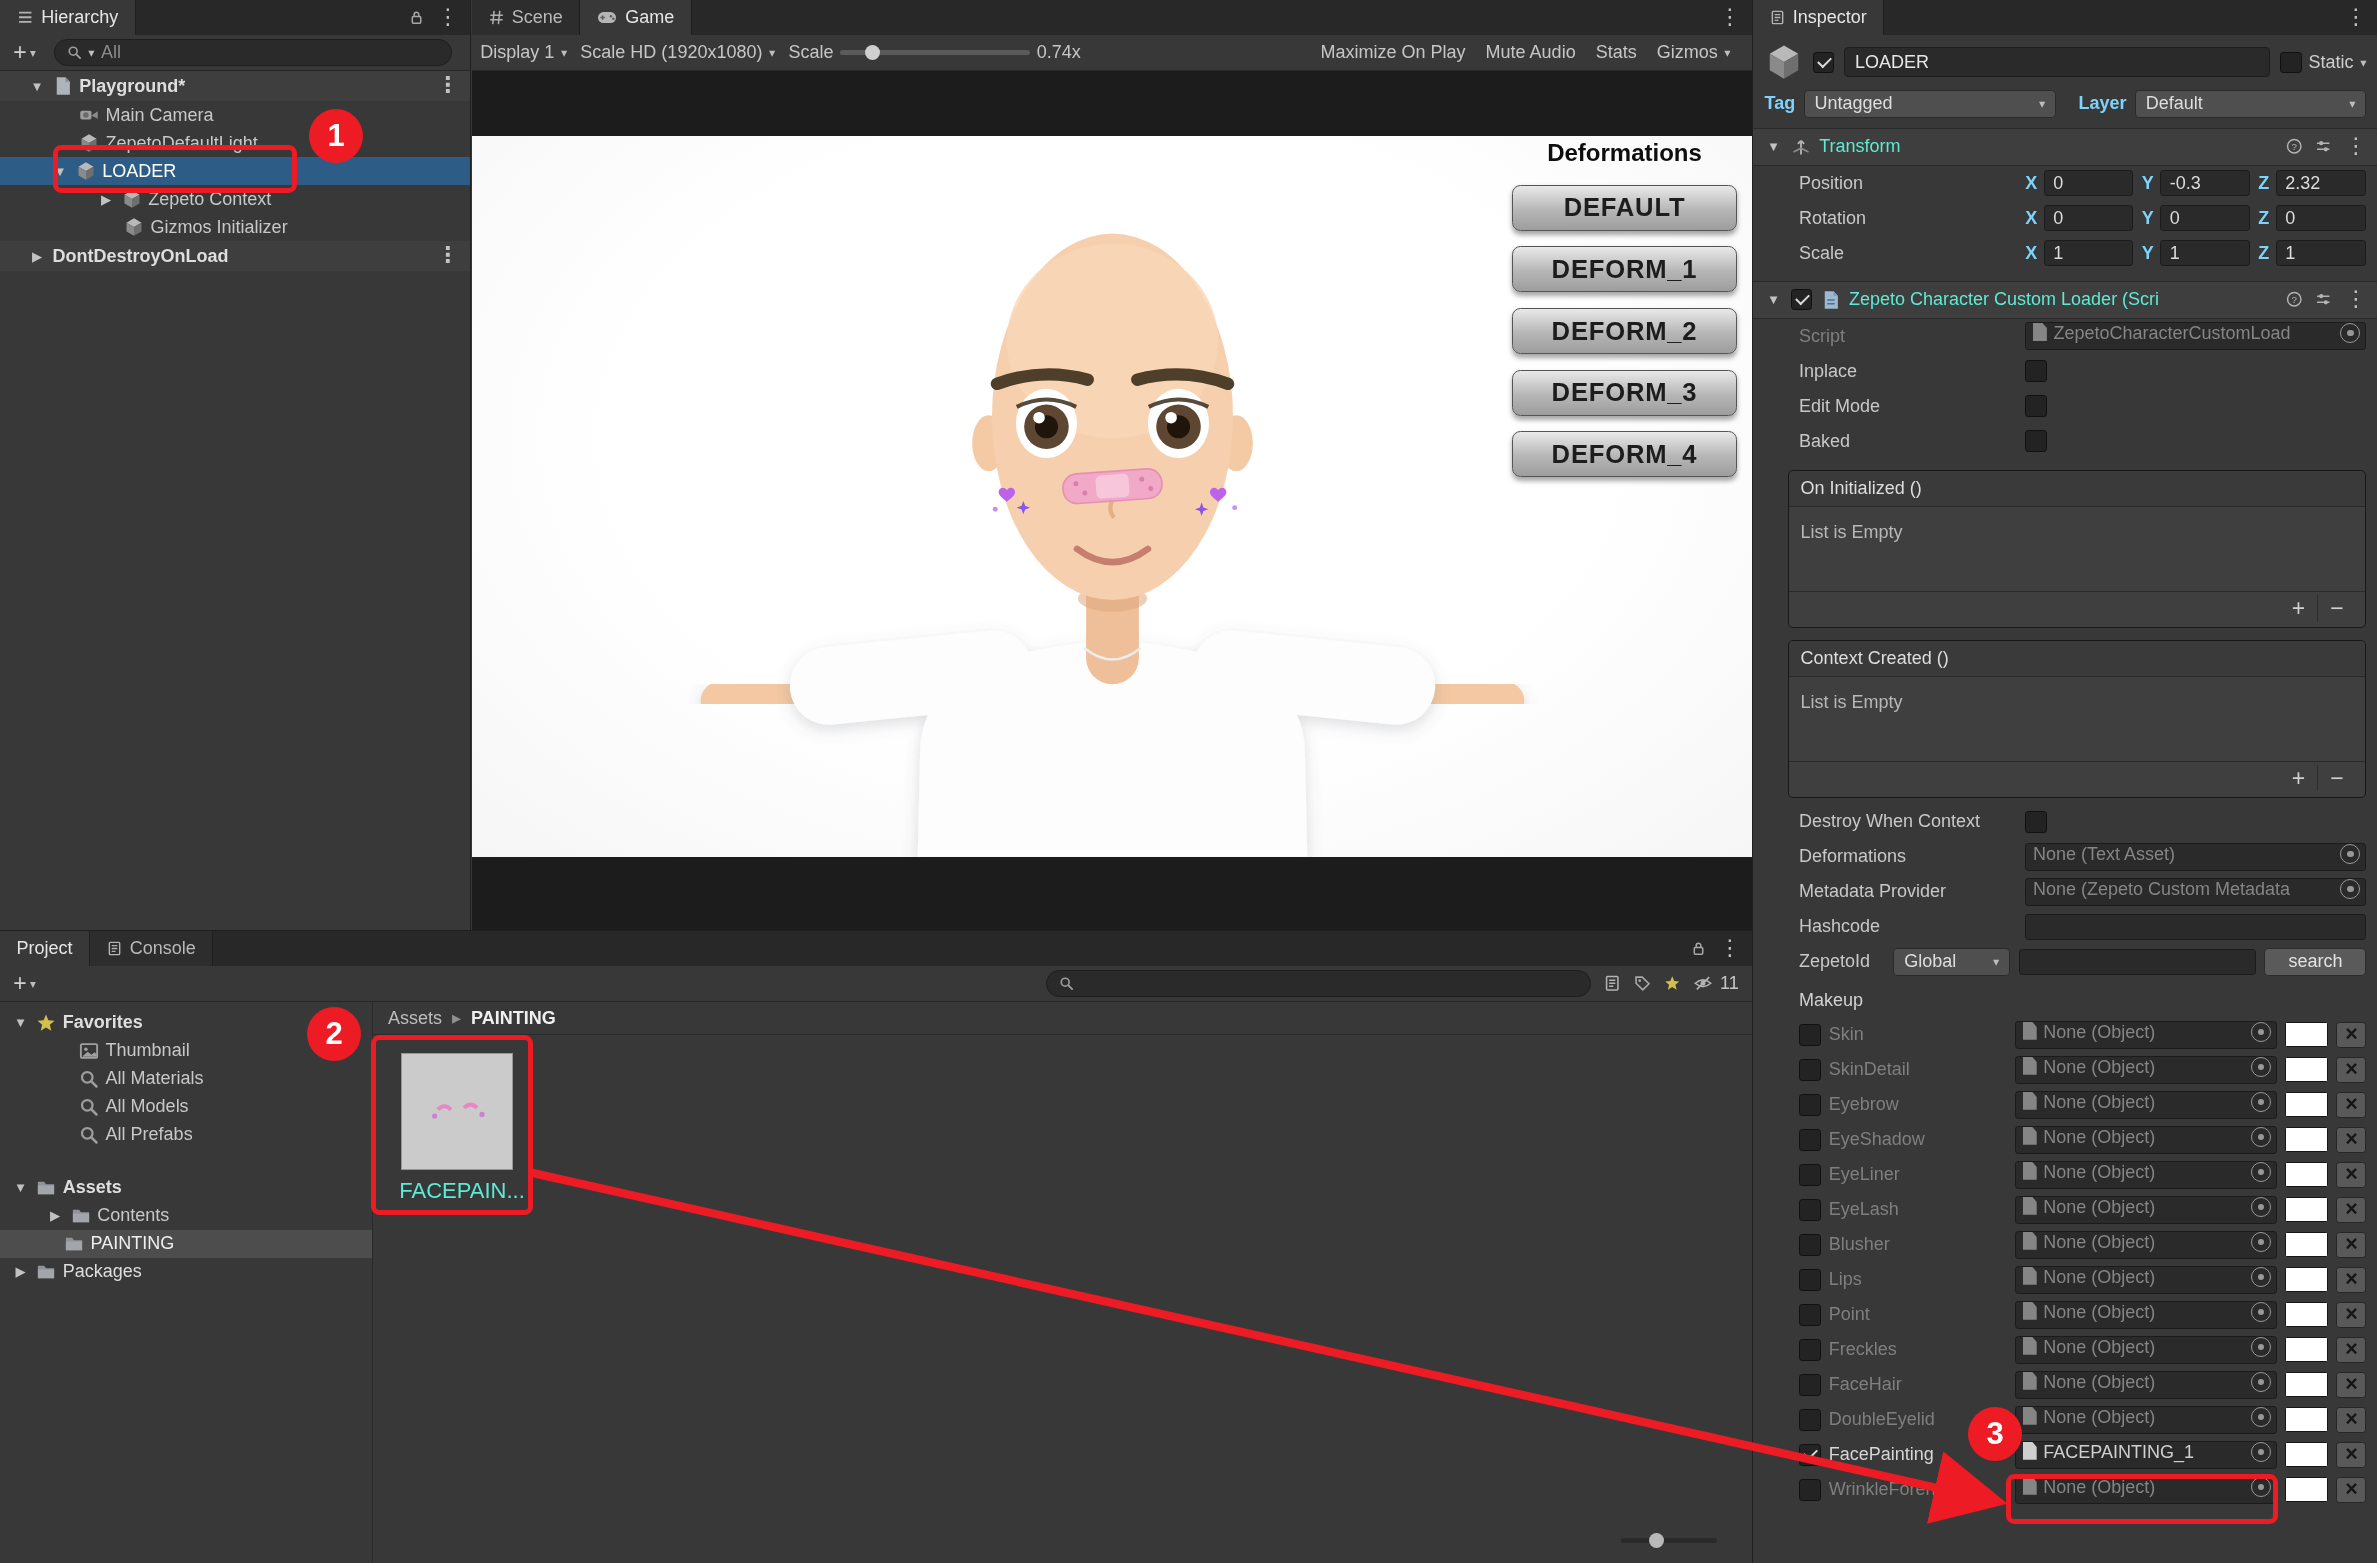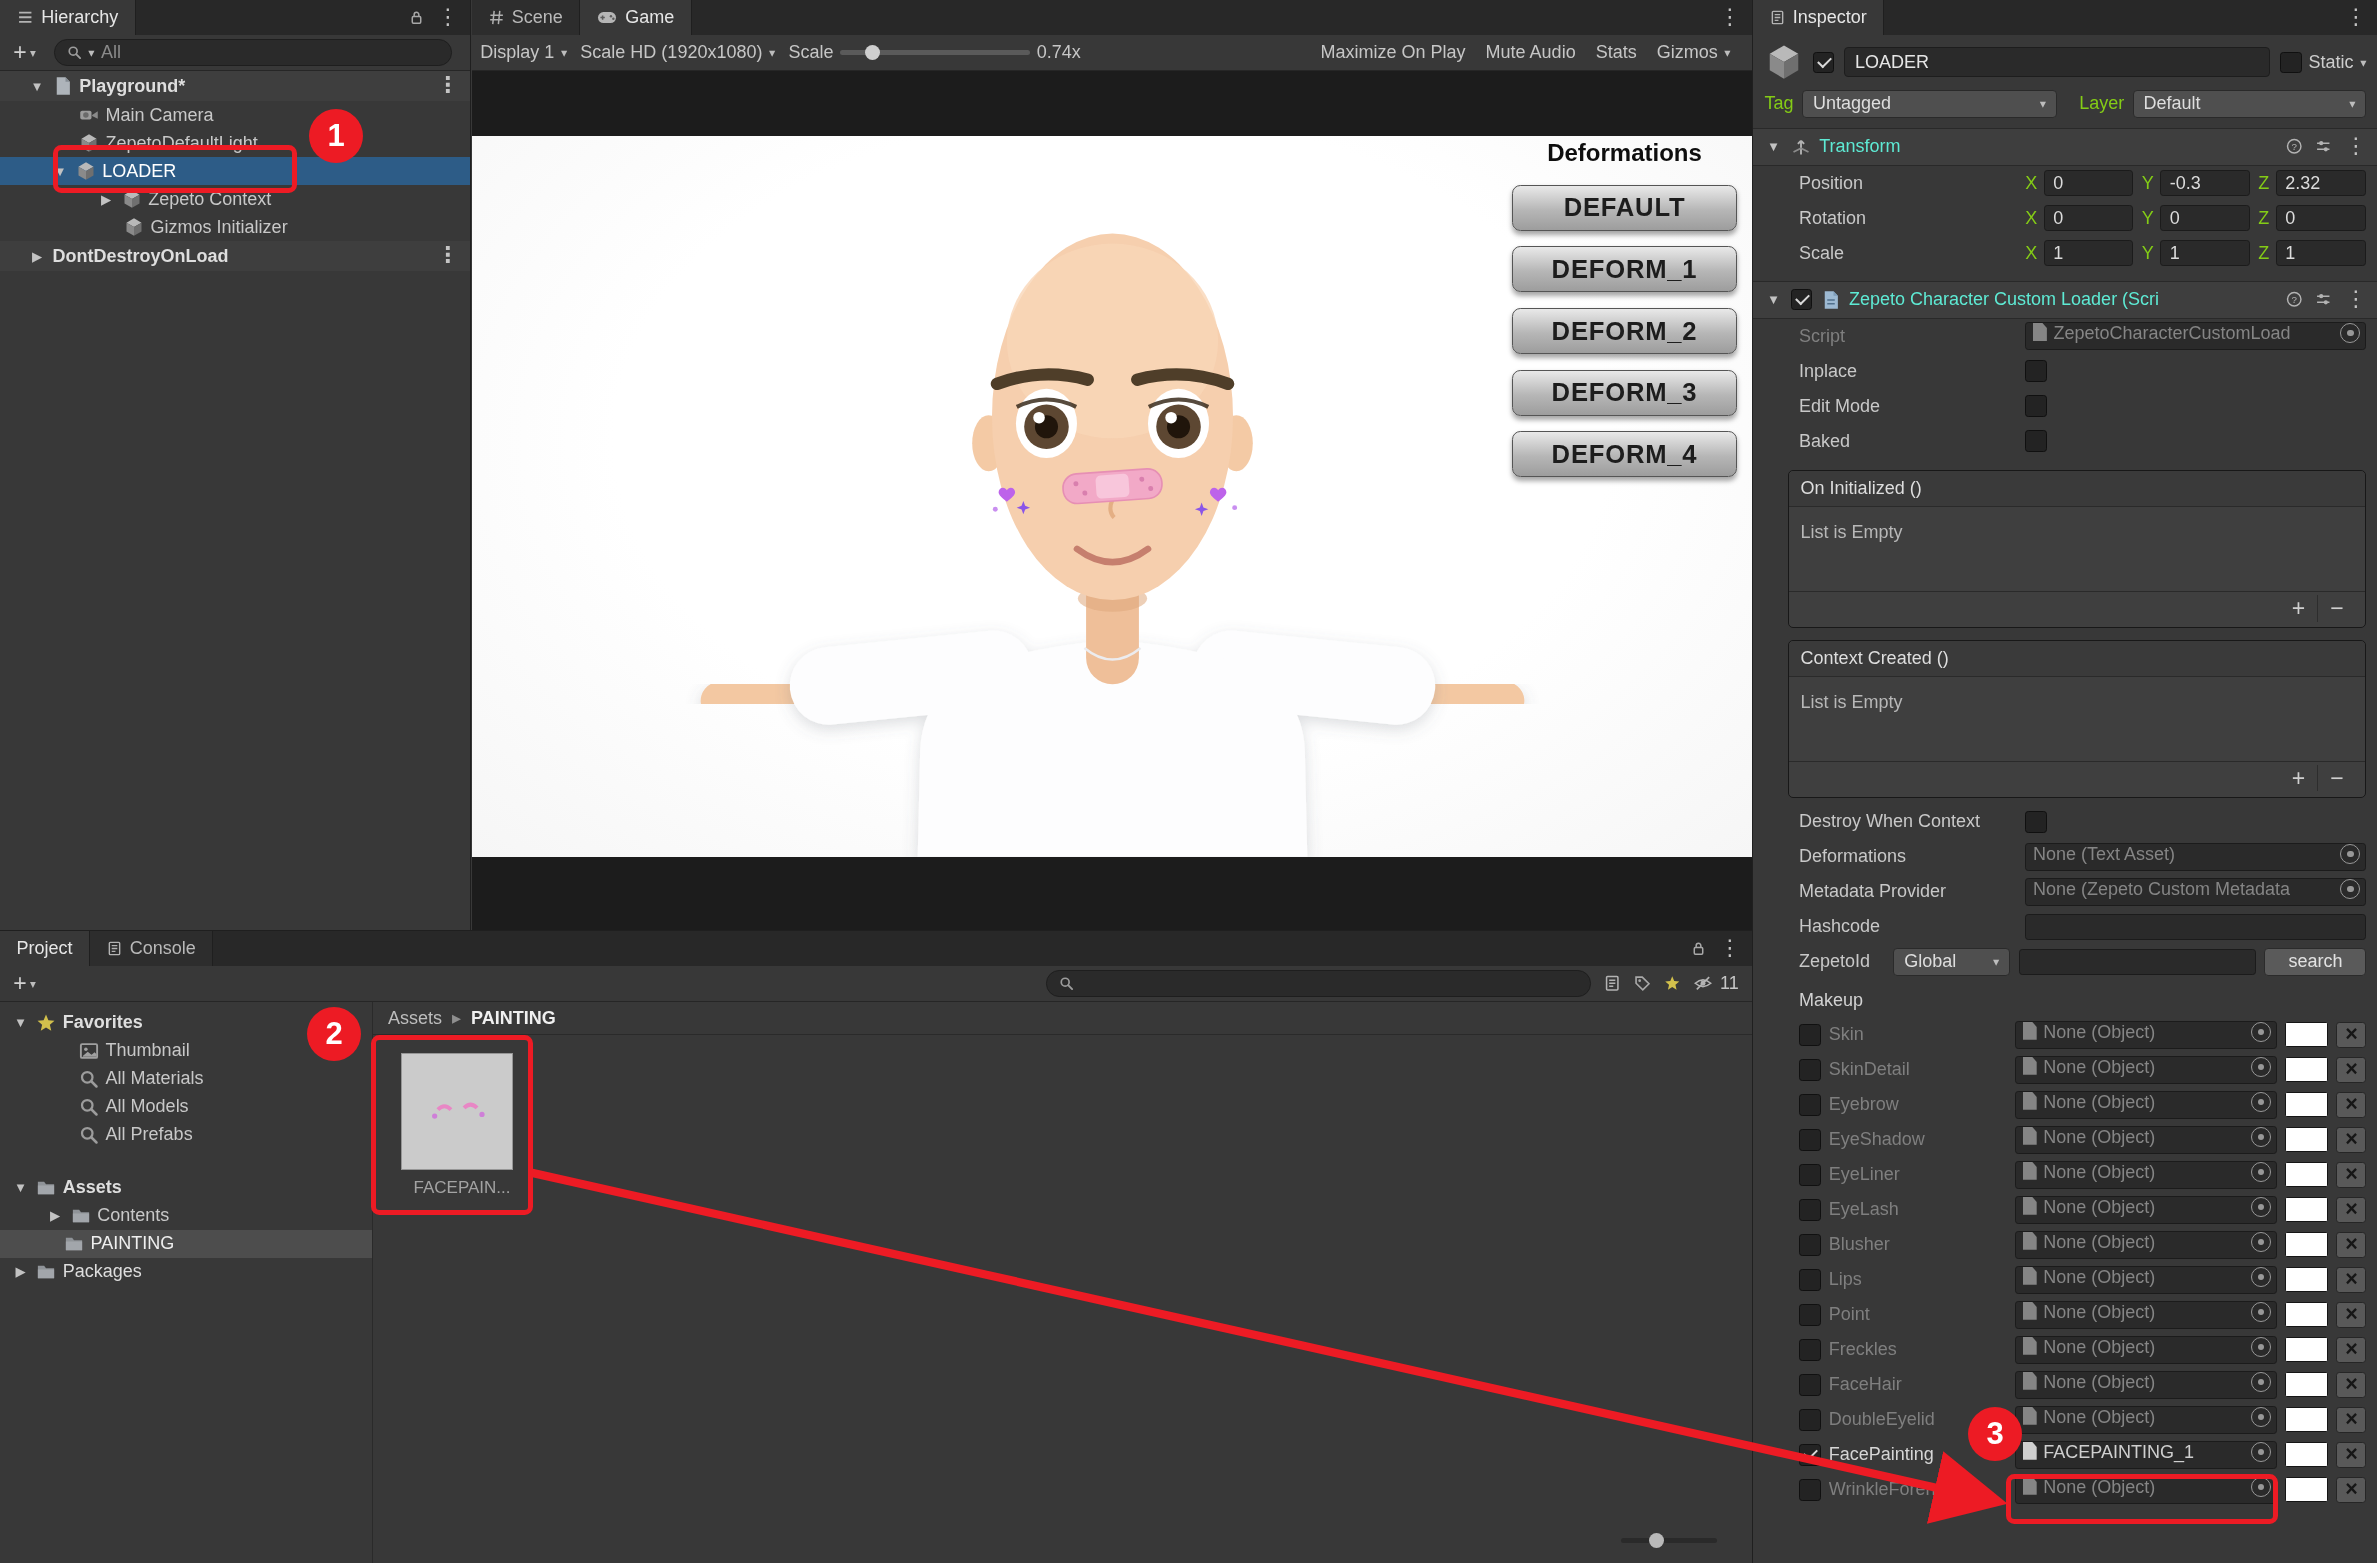--- a/index.html
+++ b/index.html
@@ -55,36 +55,36 @@
   .prow{height:28px;display:flex;align-items:center;gap:6.6px;padding-left:11.6px;white-space:nowrap;}
   .prow.child{padding-left:46px;}
   .prow.fav{padding-left:79px;}
   .prow.sel2{background:#4d4d4d;color:#efefef;}
   .pcontent{flex:1;display:flex;flex-direction:column;position:relative;min-width:0;}
   .crumbs{height:33px;display:flex;align-items:center;gap:10px;padding:0 15px;border-bottom:1.7px solid #2a2a2a;flex:0 0 auto;}
   .crumb-root{color:#bdbdbd;} .crumb-sep{color:#8f8f8f;} .crumb-cur{color:#f0f0f0;font-weight:700;}
   .grid{flex:1;position:relative;}
   .tile{position:absolute;left:21.5px;top:18px;width:125px;display:flex;flex-direction:column;align-items:center;gap:8.3px;}
   .thumb{width:112px;height:117px;background:#cbcbcb;border:0.8px solid #969696;position:relative;}
-  .tlabel{font-size:17px;color:#a3a3a3;margin-left:10px;}
+  .tlabel{font-size:22px;color:#5eead4;margin-left:10px;}
   .sizeslider{position:absolute;right:35px;bottom:21.5px;width:96px;height:5px;background:#2a2a2a;border-radius:2.5px;}
   .sizeslider .knob{position:absolute;left:28px;top:-5px;width:15px;height:15px;border-radius:50%;background:#b9b9b9;}
 
   
   .icontent{flex:1;min-height:0;}
   .ihead{display:flex;align-items:center;gap:10px;padding:8.3px 11.6px 6.6px 11.6px;}
   .bigcube{width:38px;height:38px;position:relative;flex:0 0 auto;}
   .namefield{flex:1;height:30px;background:#2a2a2a;border:0.8px solid #1d1d1d;border-radius:4.1px;display:flex;align-items:center;padding:0 10px;color:#e6e6e6;min-width:0;}
   .cb{width:21.5px;height:21.5px;background:#232323;border:0.8px solid #101010;border-radius:3.3px;flex:0 0 auto;position:relative;}
   .cb.on::after{content:"";position:absolute;left:4.1px;top:4.1px;width:10.7px;height:5.8px;border-left:2.5px solid #d9d9d9;border-bottom:2.5px solid #d9d9d9;transform:rotate(-45deg);}
   .staticgrp{display:flex;align-items:center;gap:6.6px;color:#cdcdcd;}
   .tagrow{display:flex;align-items:center;gap:8.3px;padding:1.7px 11.6px 10px 11.6px;}
   .dd{height:28px;background:#4f4f4f;border:0.8px solid #2a2a2a;border-radius:4.1px;display:flex;align-items:center;padding:0 10px;color:#dedede;min-width:0;}
   .dd .caret{margin-left:auto;padding-left:8.3px;}
-  .lab{color:#84cc16;white-space:nowrap;}
+  .lab{color:#7dd3fc;white-space:nowrap;font-weight:bold;}
   .comp-head{height:38px;background:#3e3e3e;border-top:0.8px solid #292929;border-bottom:0.8px solid #292929;display:flex;align-items:center;gap:8.3px;padding:0 11.6px;flex:0 0 auto;}
   .comp-title{font-weight:400;color:#5eead4;white-space:nowrap;overflow:hidden;min-width:0;}
   .cicons{margin-left:auto;display:flex;align-items:center;gap:13.2px;color:#bdbdbd;flex:0 0 auto;}
   .crow{min-height:35px;display:flex;align-items:center;gap:8.3px;padding:1.7px 11.6px 1.7px 46px;}
   .clabel{width:218px;flex:0 0 auto;white-space:nowrap;overflow:hidden;}
   .dimt{color:#7f7f7f;}
   .vec{flex:1;display:flex;gap:8.3px;min-width:0;}
   .vgroup{flex:1;display:flex;align-items:center;gap:6.6px;min-width:0;}
   .nfield{flex:1;height:26.4px;background:#2a2a2a;border:0.8px solid #1b1b1b;border-radius:3.3px;display:flex;align-items:center;padding:0 8.3px;color:#dcdcdc;min-width:0;white-space:nowrap;overflow:hidden;}
   .objfield{flex:1;height:28px;background:#2a2a2a;border:0.8px solid #1b1b1b;border-radius:3.3px;display:flex;align-items:flex-start;gap:6.6px;padding:0 5px 0 6.6px;min-width:0;}

